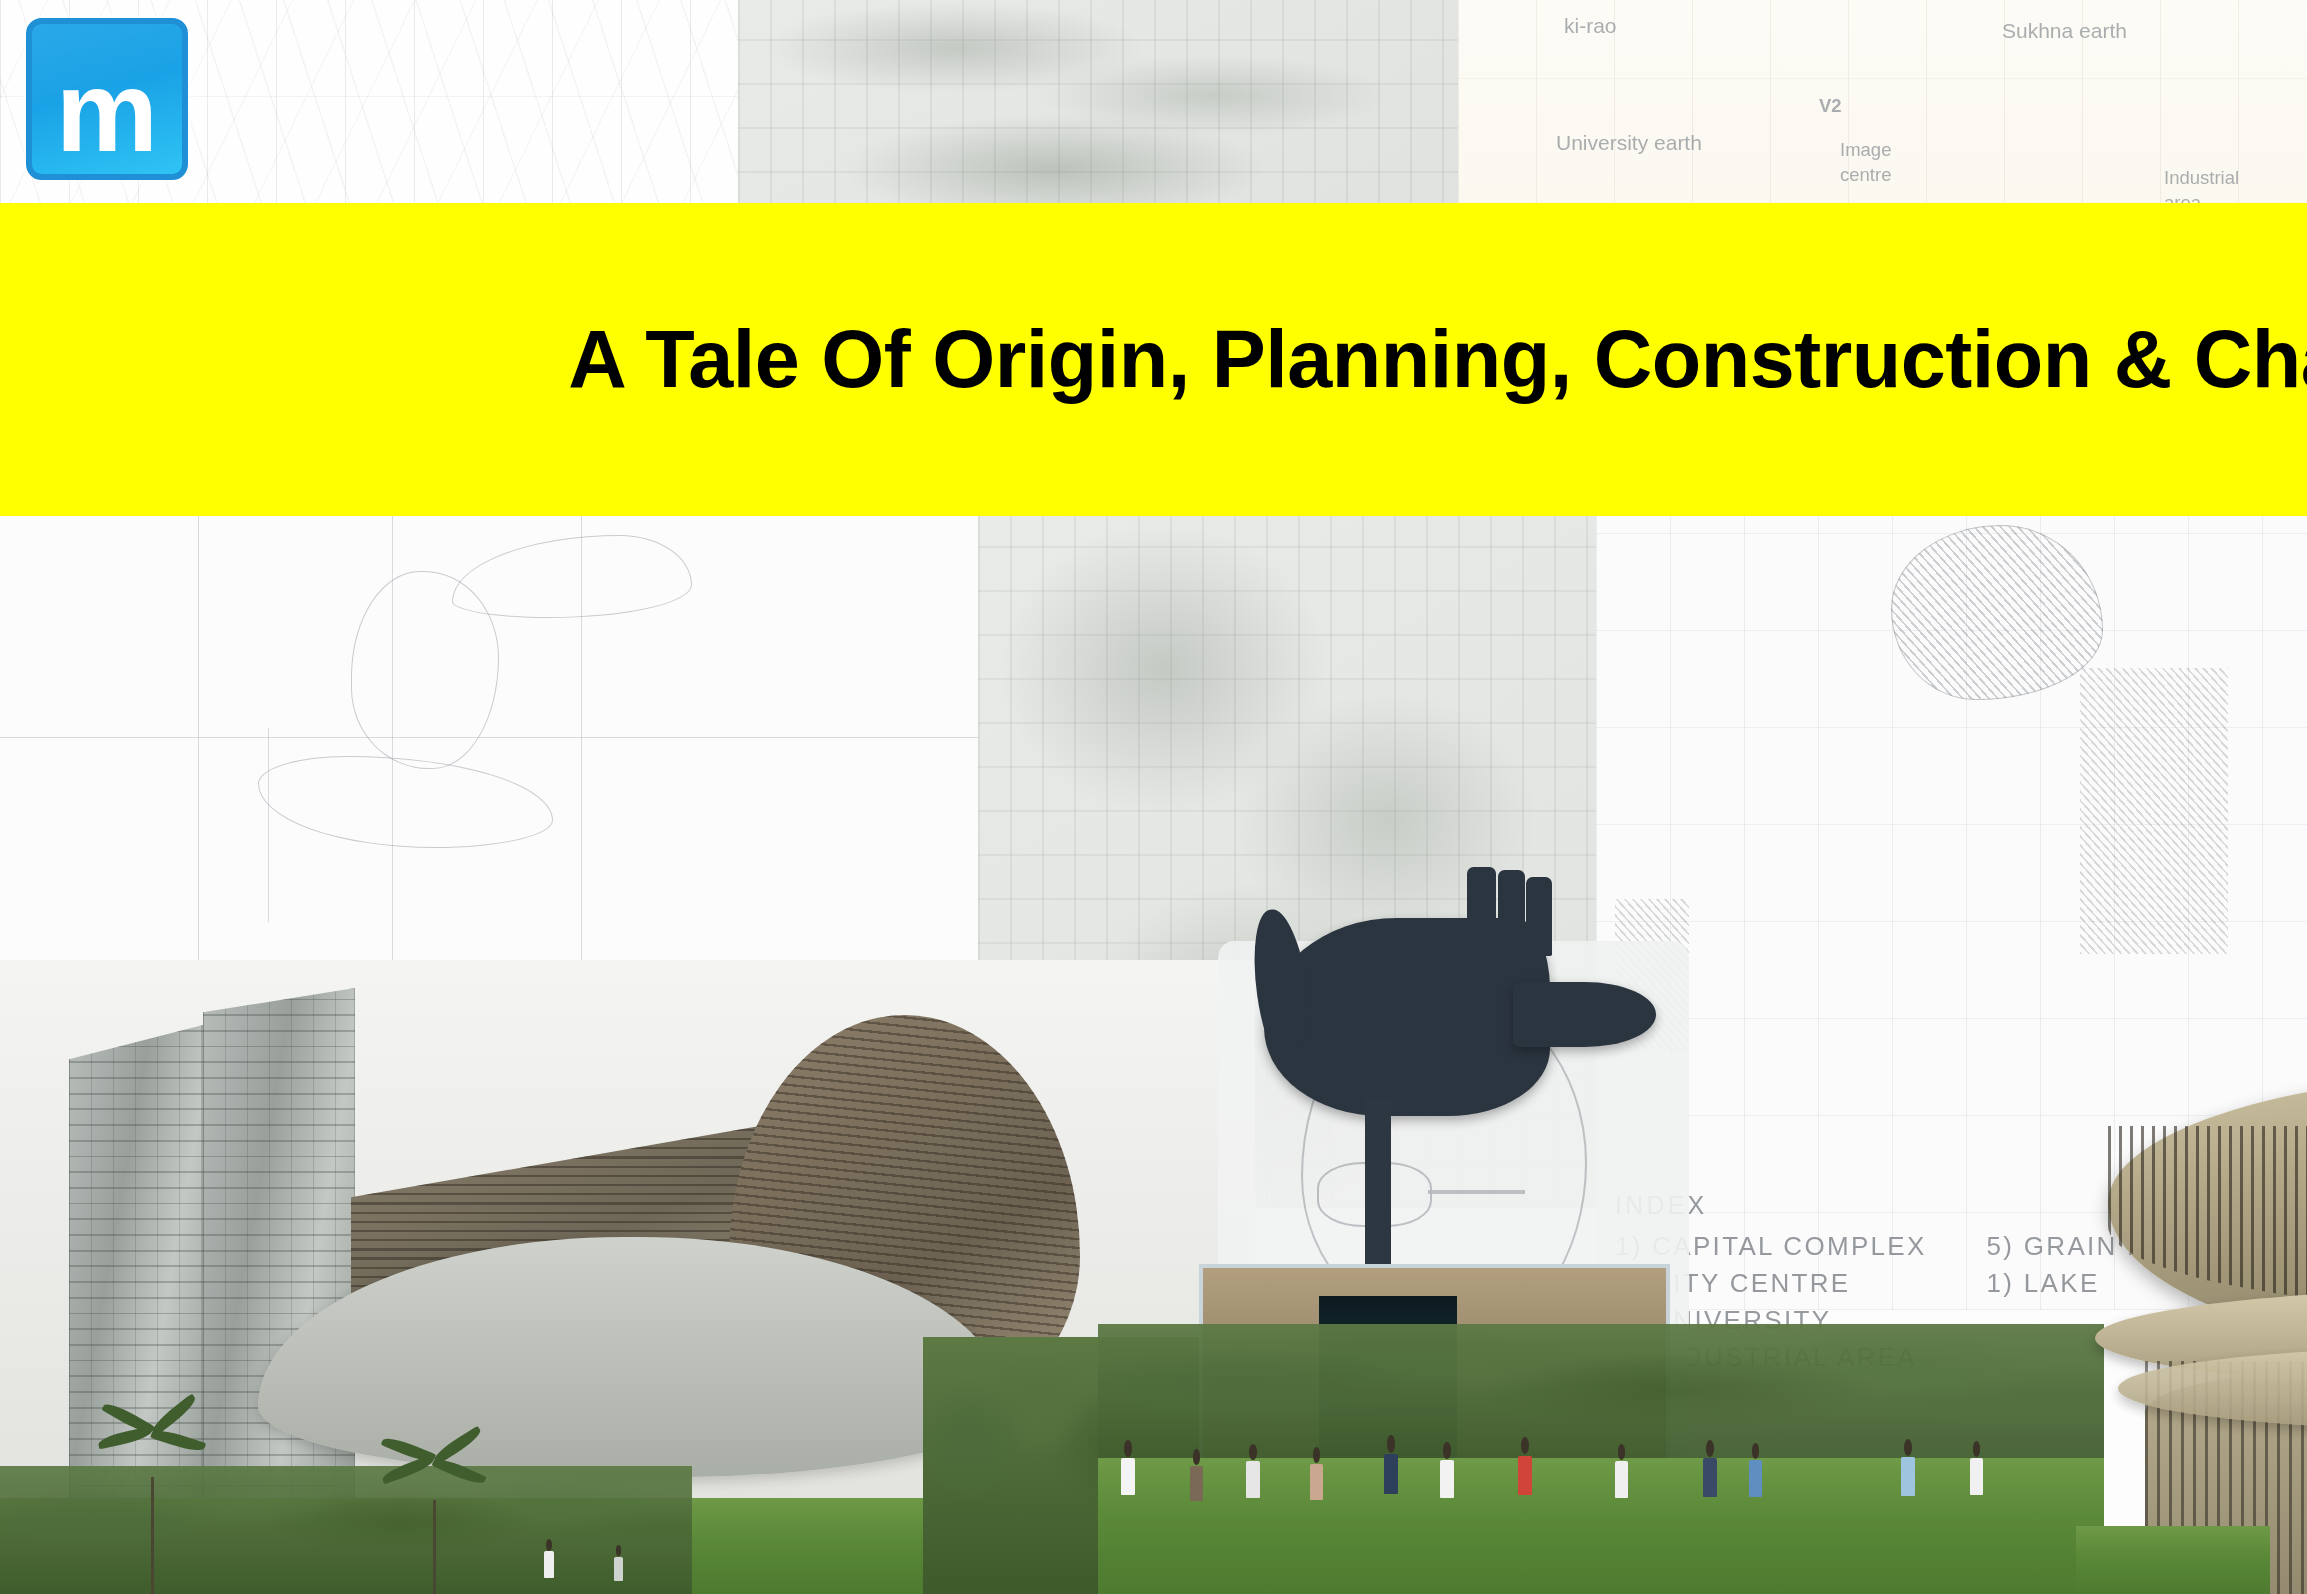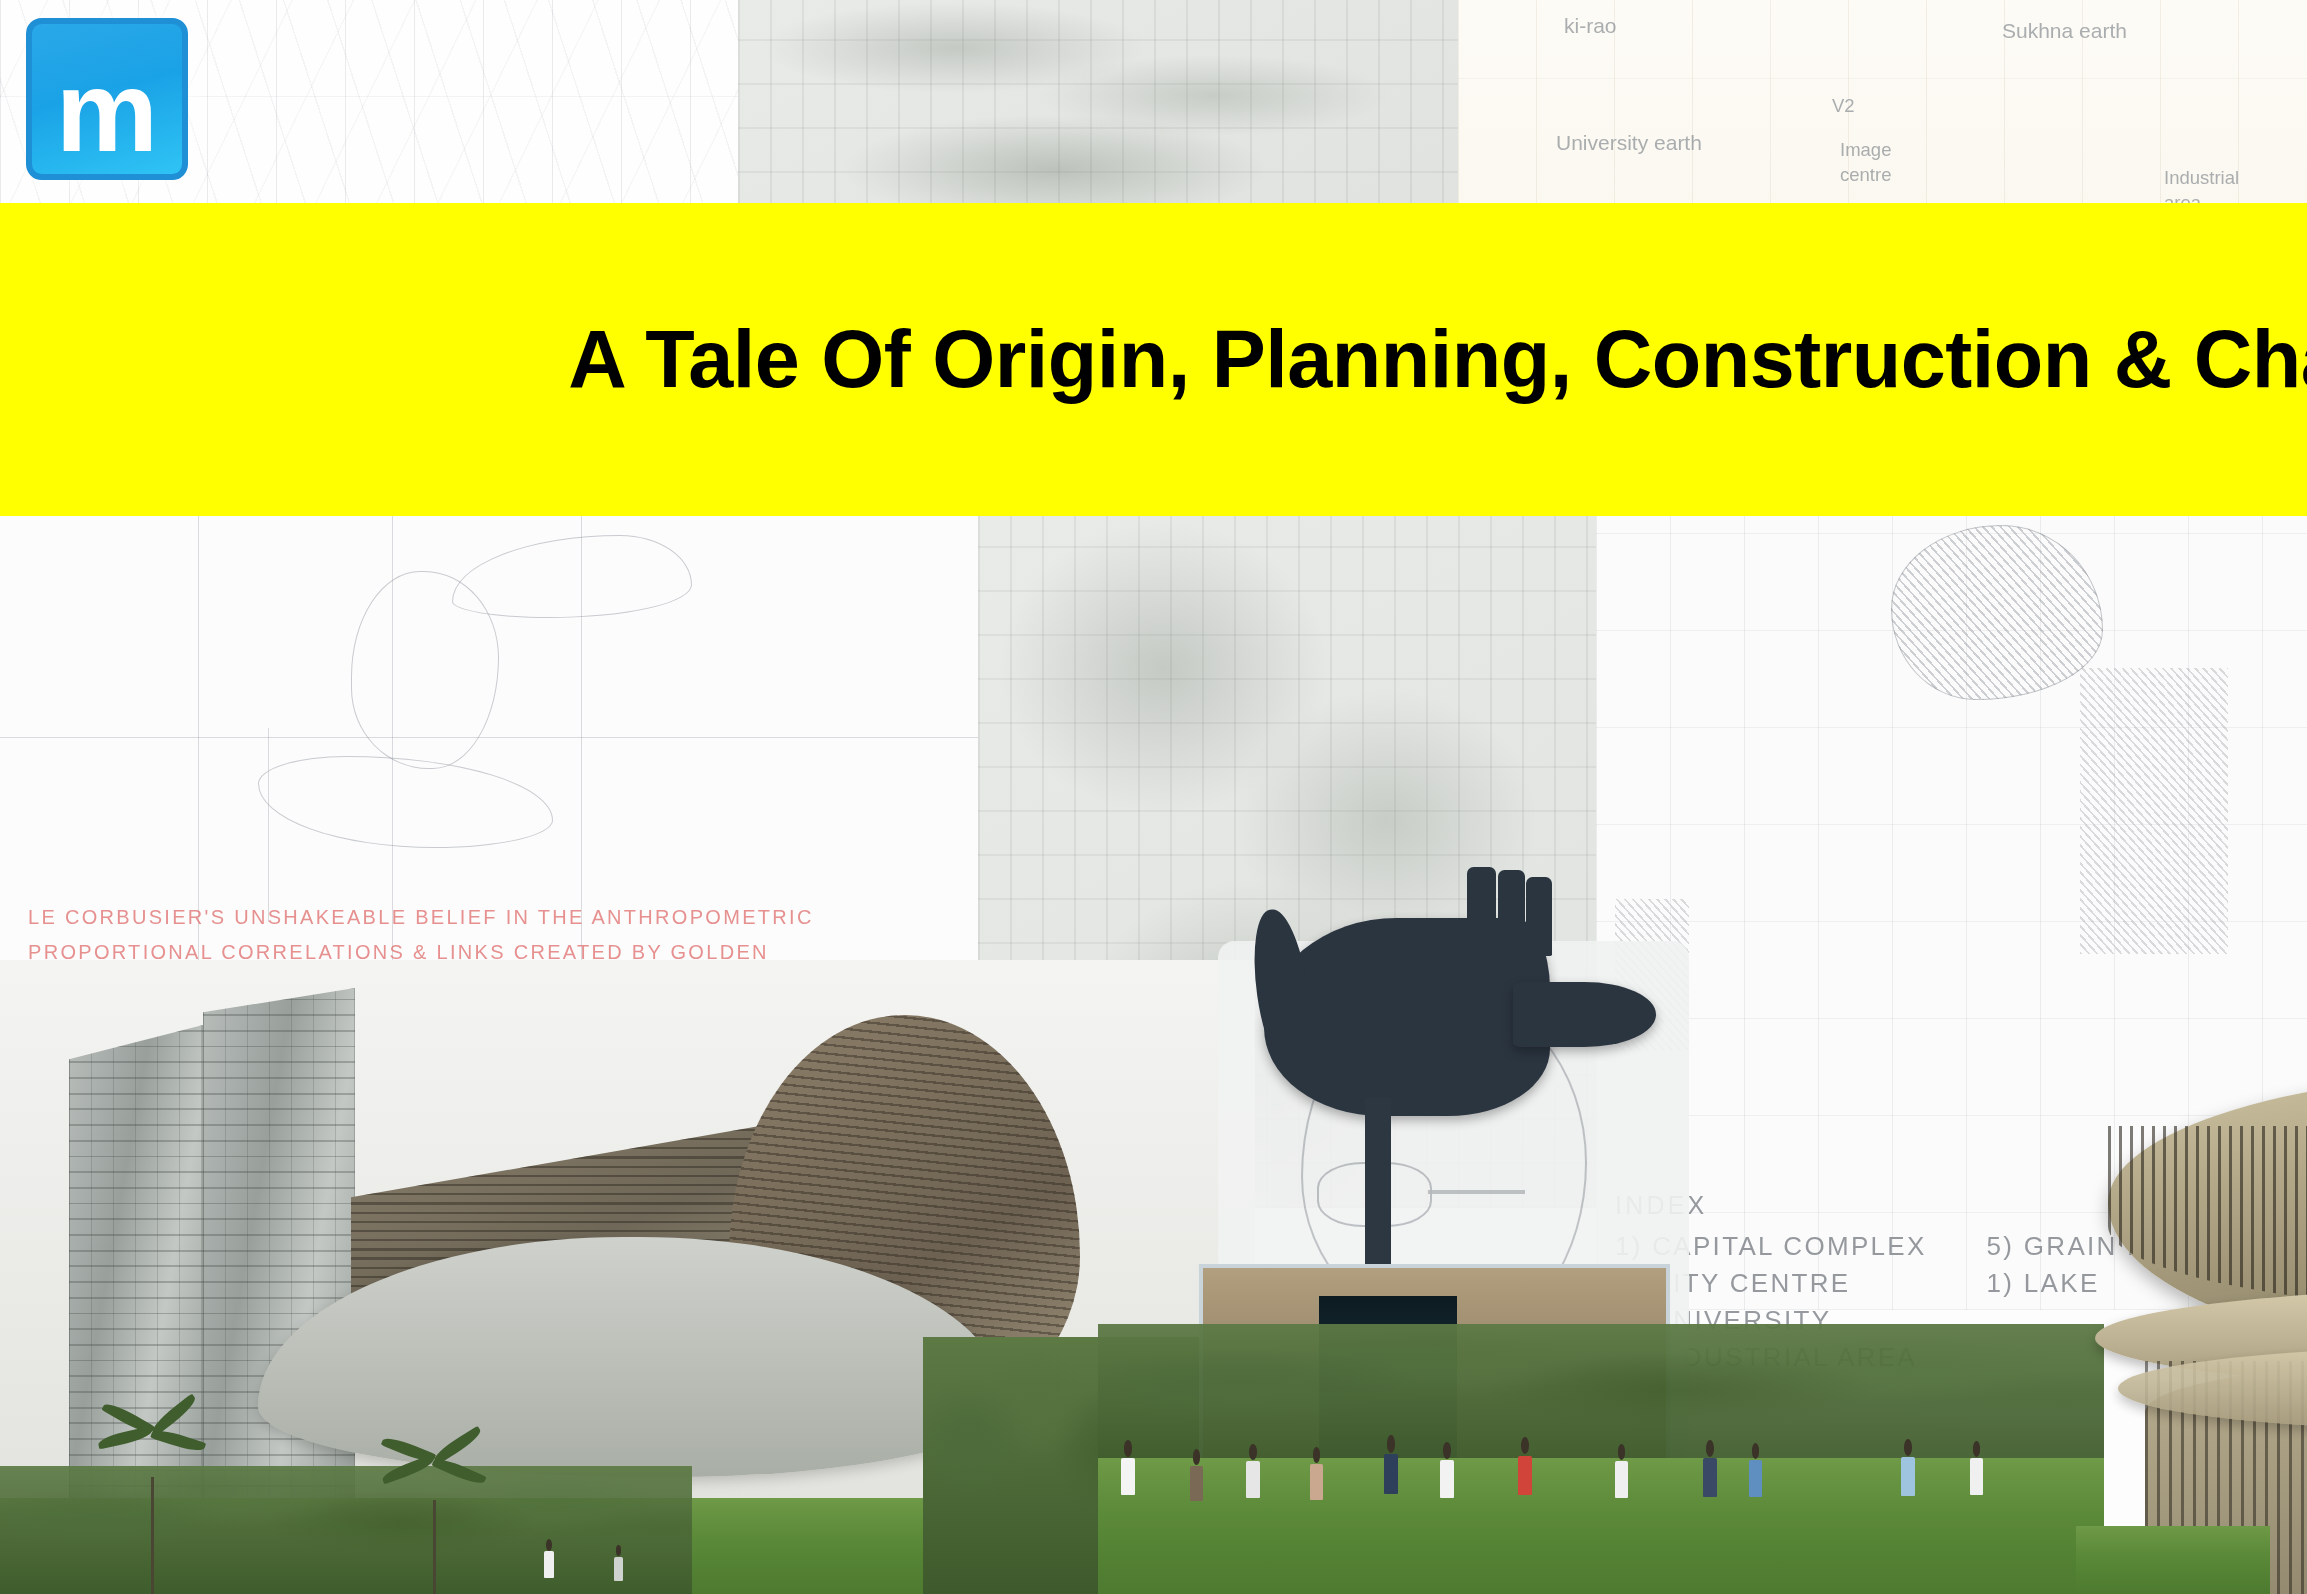--- a/index.html
+++ b/index.html
@@ -338,43 +338,38 @@
 
   <div class="collage">
 
     <div class="tile blueprint" style="left:0;top:0;width:738px;height:217px;"></div>
 
     <div class="tile aerial" style="left:738px;top:0;width:720px;height:217px;"></div>
 
     <div class="tile planmap" style="left:1458px;top:0;width:941px;height:217px;">
       <span class="maplabel" style="left:106px;top:14px;">ki-rao</span>
       <span class="maplabel" style="left:544px;top:19.4px;">Sukhna earth</span>
-      <span class="maplabel small" style="left:374px;top:95px;">V2</span>
+      <span class="maplabel small" style="left:361px;top:95px;font-weight:bold;">V2</span>
       <span class="maplabel" style="left:98px;top:131px;">University earth</span>
       <span class="maplabel small" style="left:382px;top:138px;width:69px;white-space:normal;line-height:1.35;">Image centre</span>
       <span class="maplabel small" style="left:706px;top:166px;width:88px;white-space:normal;line-height:1.35;">Industrial area</span>
     </div>
 
     <div class="tile modulor" style="left:0;top:516px;width:978px;height:535px;">
       <div class="rule" style="left:0;top:221px;width:100%;height:1.4px;"></div>
       <div class="rule" style="left:0;top:464px;width:100%;height:1.4px;"></div>
       <div class="rule" style="left:198px;top:0;width:1.4px;height:100%;"></div>
       <div class="rule" style="left:392px;top:0;width:1.4px;height:100%;"></div>
       <div class="rule" style="left:581px;top:0;width:1.4px;height:100%;"></div>
       <div class="fig" style="left:351px;top:55px;width:148px;height:198px;"></div>
       <div class="fig" style="left:452px;top:18.5px;width:240px;height:83px;border-radius:70% 30% 60% 40%/80% 60% 40% 20%;"></div>
       <div class="fig" style="left:258px;top:240px;width:295px;height:92px;border-radius:30% 70% 40% 60%/30% 70% 30% 70%;"></div>
       <div class="rule" style="left:268px;top:212px;width:1.4px;height:194px;"></div>
     </div>
 
-    <div class="corb-caption" style="left:28px;top:900px;">
-      <div>LE CORBUSIER'S UNSHAKEABLE BELIEF IN THE ANTHROPOMETRIC</div>
-      <div>PROPORTIONAL CORRELATIONS &amp; LINKS CREATED BY GOLDEN</div>
-      <div>SECTION</div>
-    </div>
 
     <div class="tile aerial" style="left:978px;top:516px;width:618px;height:692px;">
       <span class="ge-mark" style="left:51px;top:632px;">Google earth</span>
     </div>
 
     <div class="tile indexplan" style="left:1596px;top:516px;width:821px;height:794px;">
       <div class="lake" style="left:295px;top:9.2px;width:212px;height:175px;"></div>
       <div class="stripzone" style="left:484px;top:152px;width:148px;height:286px;"></div>
       <div class="stripzone" style="left:18.5px;top:383px;width:74px;height:152px;"></div>
     </div>

